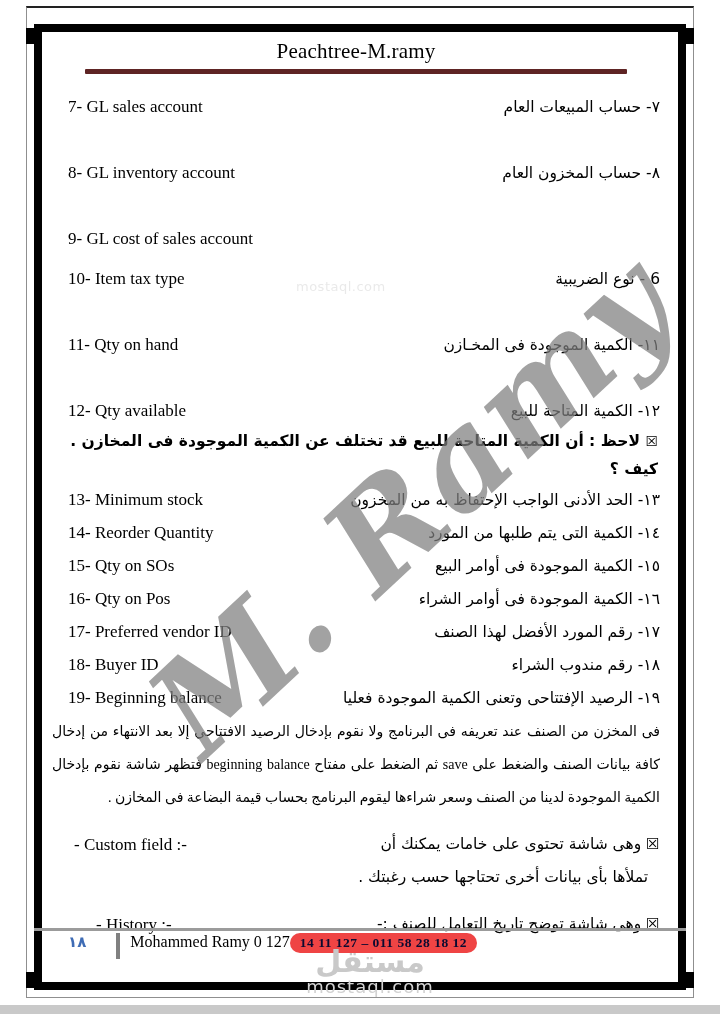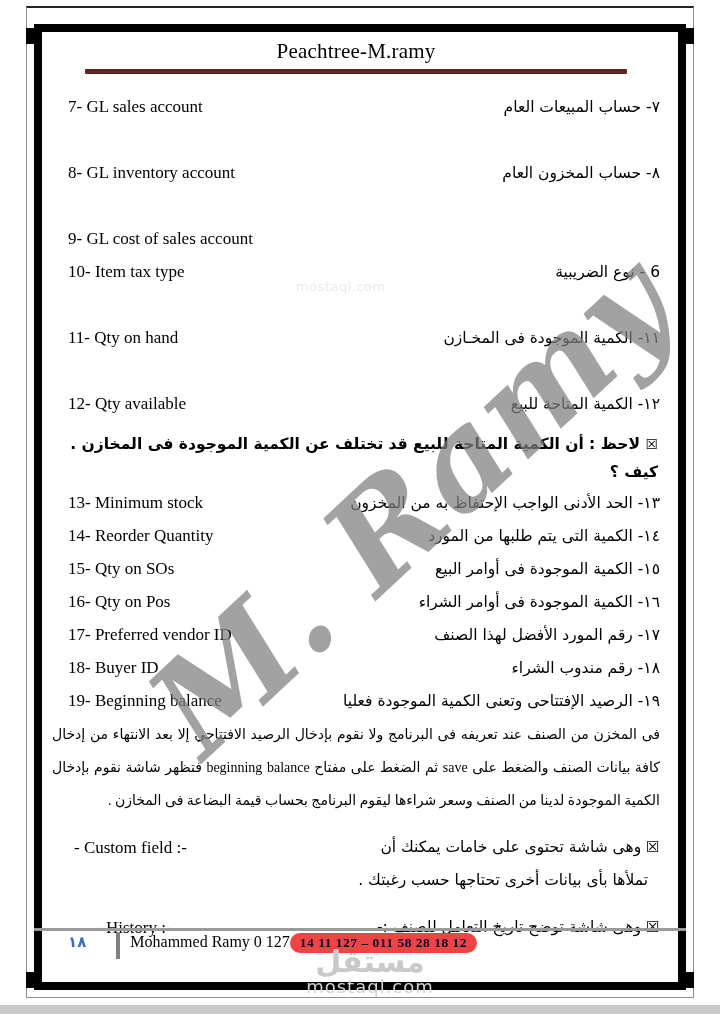--- a/index.html
+++ b/index.html
@@ -26,21 +26,21 @@
   
   .content{position:absolute;left:52px;top:33px;width:608px;z-index:1;}
   .page-title{text-align:center;font-size:21px;margin-top:6px;letter-spacing:.2px;}
   .title-rule{height:5px;background:#5e2424;margin:5px 33px 0 33px;border-radius:1px;}
 
   .list{margin-top:20px;}
   .row{display:flex;justify-content:space-between;align-items:baseline;line-height:26px;}
   .row .en{font-size:17px;padding-left:16px;white-space:nowrap;}
   .ar, [dir="rtl"]{font-family:"DejaVu Sans", sans-serif;}
   .row .ar{font-size:15.5px;white-space:nowrap;}
-  .mb40{margin-bottom:40px;} .mb9{margin-bottom:7px;} .mb7{margin-bottom:7px;} .mb5{margin-bottom:13px;}
+  .mb40{margin-bottom:40px;} .mb9{margin-bottom:14px;} .mb7{margin-bottom:7px;} .mb5{margin-bottom:3px;}
 
   .note{
     direction:rtl;font-weight:bold;font-size:15.5px;line-height:28px;
     margin:2px 2px 4px 0;font-family:"DejaVu Sans", sans-serif;
   }
   .note .sym{font-weight:normal;font-size:14px;}
 
   .para{
     direction:rtl;text-align:justify;font-size:14px;line-height:33px;margin-top:4px;
     font-family:"Liberation Serif","DejaVu Sans", sans-serif;

